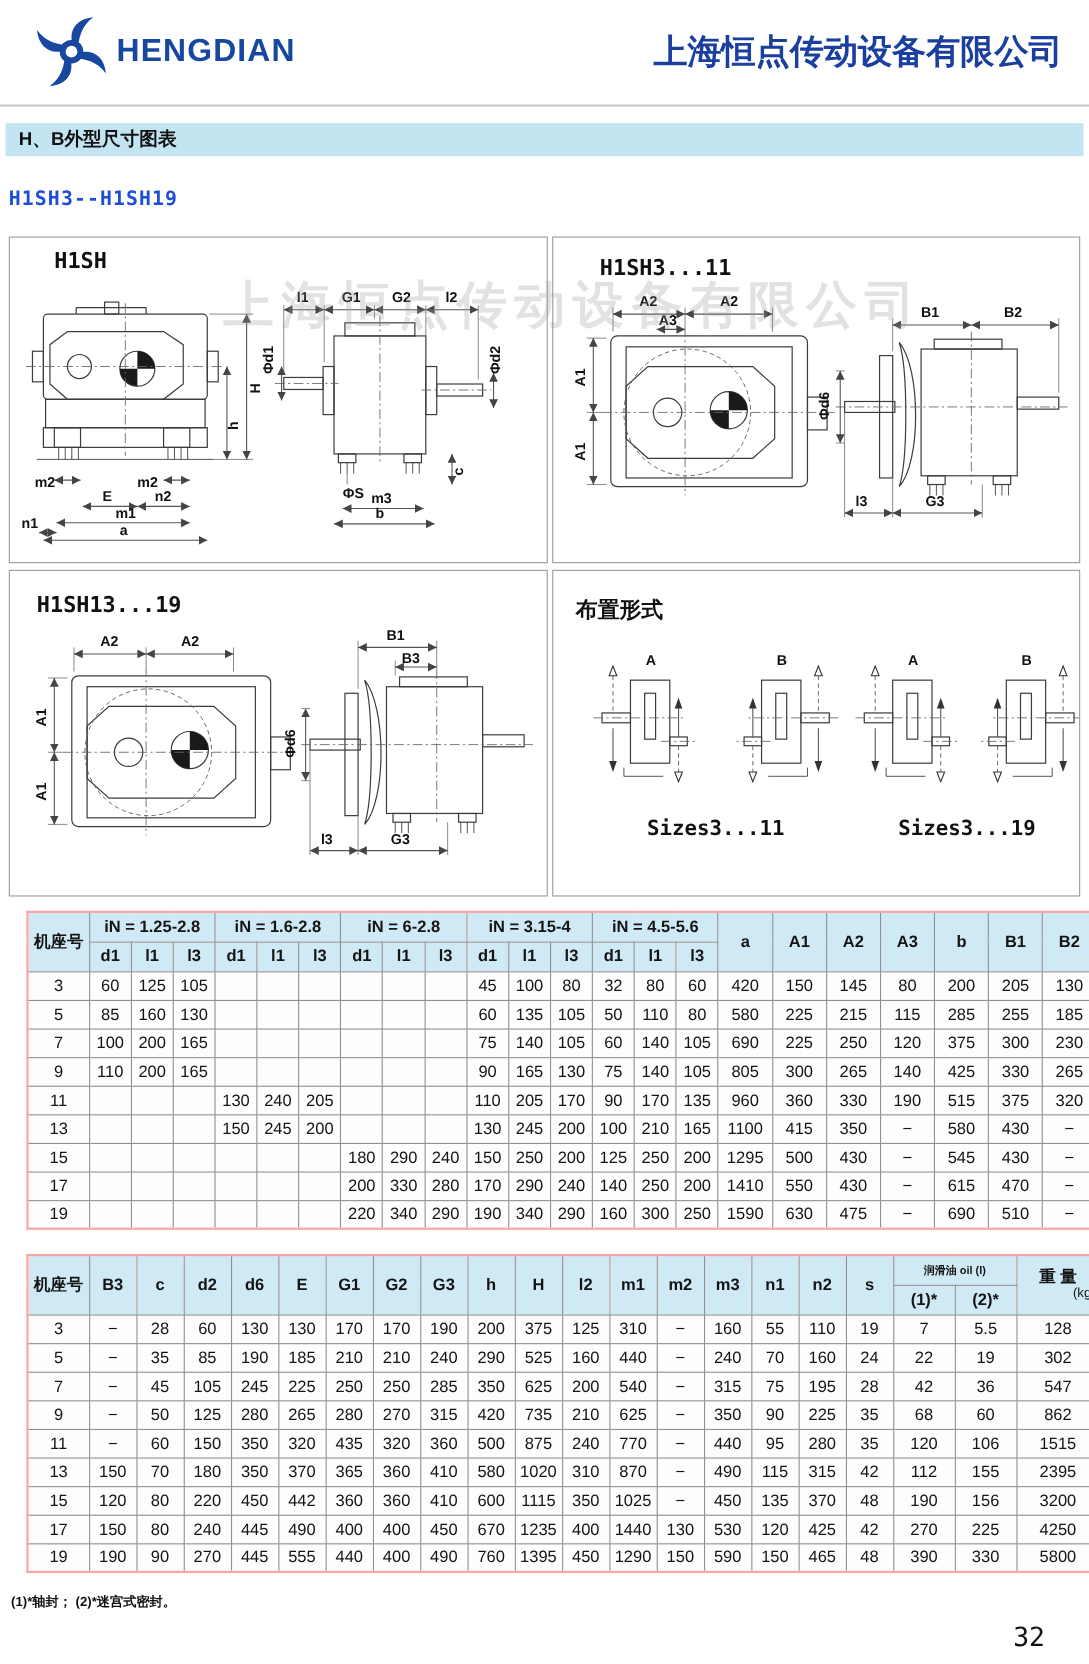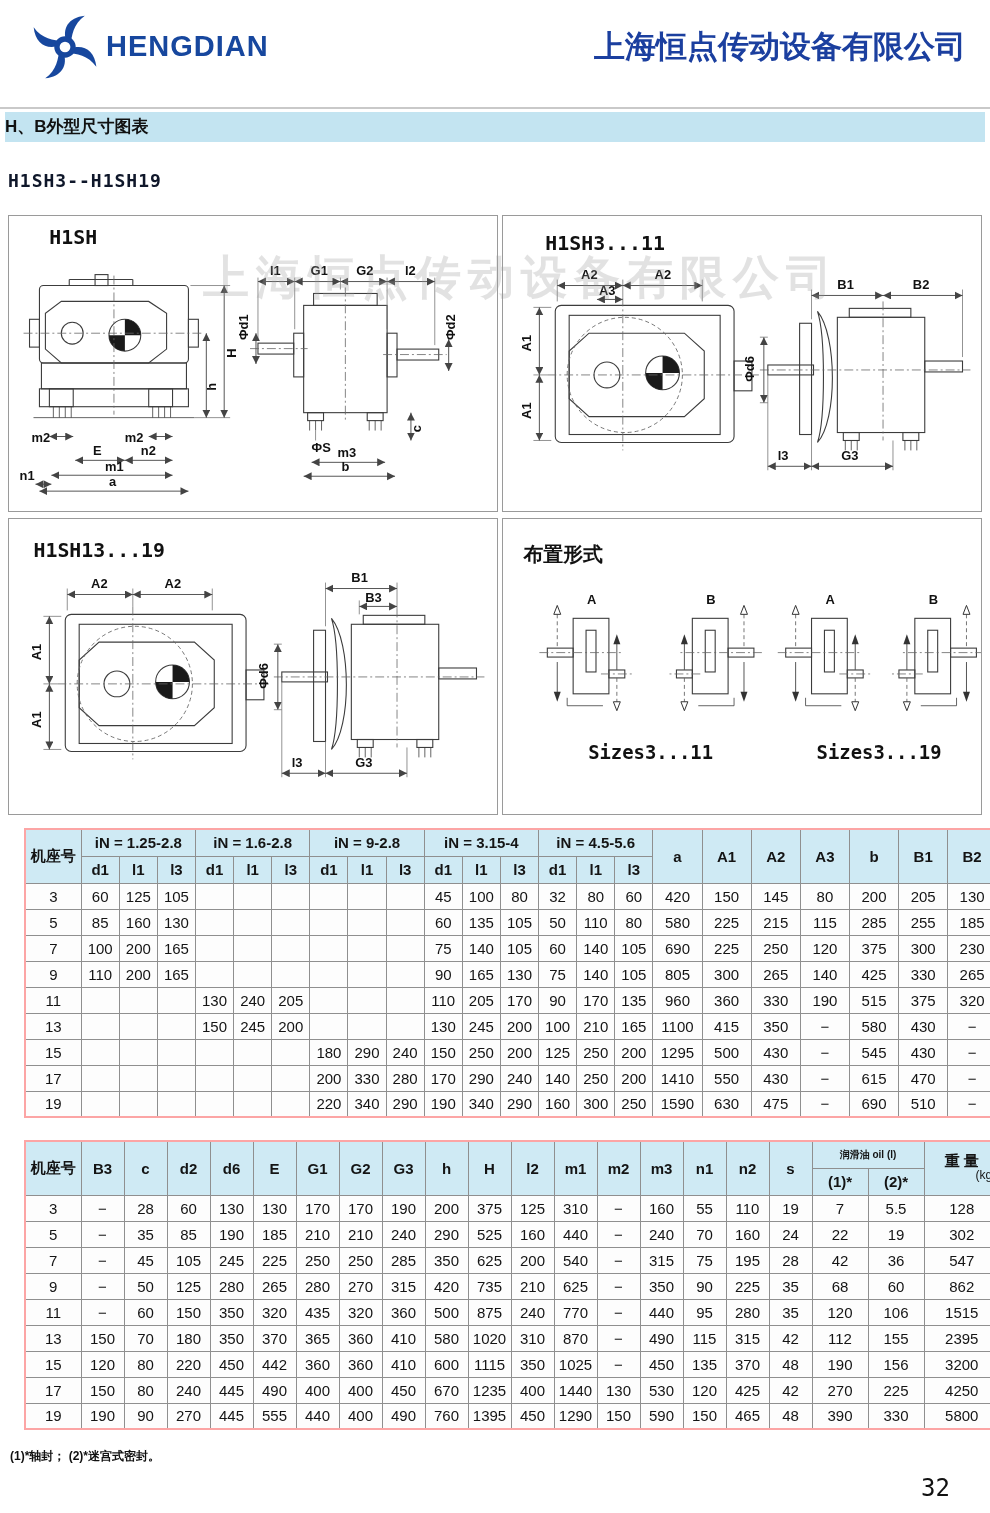--- a/index.html
+++ b/index.html
@@ -1,27 +1,27 @@
 <!DOCTYPE html>
 <html><head>
 <meta charset="utf-8">
 <style>
   * { margin:0; padding:0; box-sizing:border-box; }
   body { background:#fff; font-family:"Liberation Sans", sans-serif; }
   .page { position:relative; width:990px; height:1513px; background:#ffffff; overflow:hidden; }
 
   
-  .hdr { position:absolute; top:0; left:0; width:990px; height:109px; border-bottom:2px solid #c9c9c9; background:#fff; }
+  .hdr { position:absolute; top:0; left:0; width:990px; height:97px; border-bottom:2px solid #c9c9c9; background:#fff; }
   .logo { position:absolute; top:12px; left:32px; width:66px; height:70px; }
   .brand { position:absolute; top:30px; left:106px; font-size:29px; font-weight:bold; letter-spacing:1px; color:#17479e; }
   .company { position:absolute; top:26px; right:24px; font-size:31px; font-weight:bold; color:#1b3f9f; font-family:"DejaVu Serif", serif; }
 
   
-  .titlebar { position:absolute; top:112px; left:5px; width:980px; height:30px; background:#c3e4f1; font-size:17px; font-weight:bold; color:#111; line-height:30px; }
-  .subtitle { position:absolute; top:170px; left:8px; font-size:18px; font-weight:bold; font-family:"DejaVu Sans Mono", monospace; color:#0f172a; letter-spacing:1px; }
+  .titlebar { position:absolute; top:112px; left:5px; width:980px; height:30px; background:#c3e4f1; font-size:17px; font-weight:bold; color:#111; line-height:30px; padding-left:12px; }
+  .subtitle { position:absolute; top:170px; left:8px; font-size:18px; font-weight:bold; font-family:"DejaVu Sans Mono", monospace; color:#1d4ed8; letter-spacing:1px; }
 
   
   .drawgrid { position:absolute; top:215px; left:8px; width:974px; height:600px; display:grid; grid-template-columns:490px 480px; grid-template-rows:297px 297px; gap:6px 4px; }
   .panel { border:1px solid #9a9a9a; background:#fff; position:relative; overflow:hidden; }
   .panel svg { display:block; width:100%; height:100%; }
   .watermark { position:absolute; top:32px; left:195px; width:640px; font-size:46px; letter-spacing:7px; color:#9a9a9a; opacity:.28; white-space:nowrap; pointer-events:none; z-index:4; font-weight:bold; }
 
   
   .t-title { font:bold 20px "DejaVu Sans Mono", monospace; fill:#111; }
   .t-title-cn { font:bold 20px "Liberation Sans", sans-serif; fill:#111; }
@@ -399,21 +399,21 @@
       <colgroup>
         <col style="width:56px">
         <col span="15" style="width:38px">
         <col span="7" style="width:49px">
       </colgroup>
       <thead>
         <tr>
           <th rowspan="2">机座号</th>
           <th colspan="3">iN = 1.25-2.8</th>
           <th colspan="3">iN = 1.6-2.8</th>
-          <th colspan="3">iN = 9-2.8</th>
+          <th colspan="3">iN = 6-2.8</th>
           <th colspan="3">iN = 3.15-4</th>
           <th colspan="3">iN = 4.5-5.6</th>
           <th rowspan="2">a</th>
           <th rowspan="2">A1</th>
           <th rowspan="2">A2</th>
           <th rowspan="2">A3</th>
           <th rowspan="2">b</th>
           <th rowspan="2">B1</th>
           <th rowspan="2">B2</th>
         </tr>

